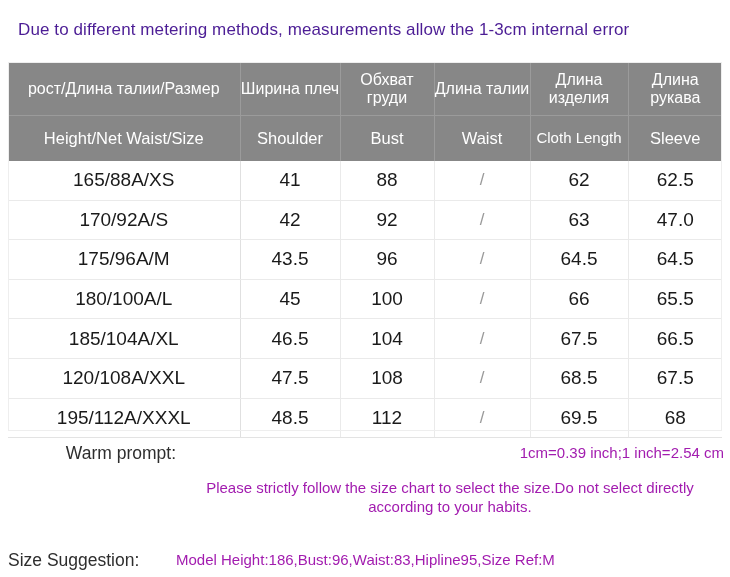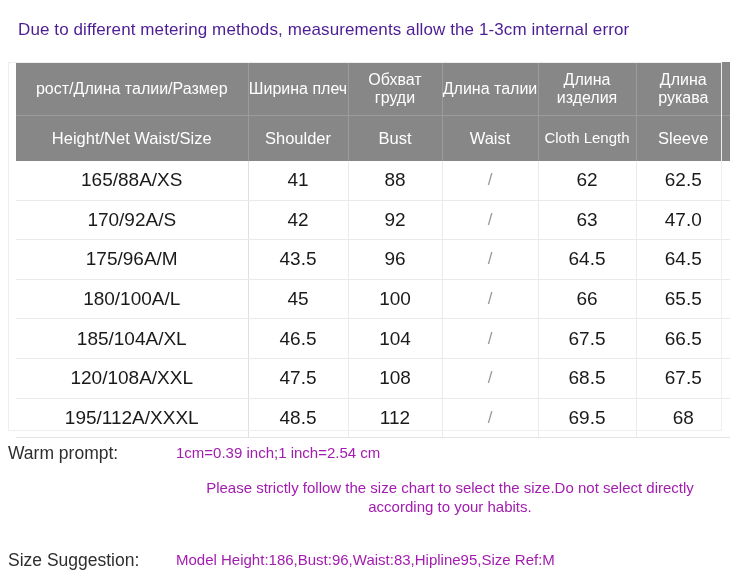--- a/index.html
+++ b/index.html
@@ -23,21 +23,21 @@
     top: 20px;
     font-size: 17px;
     color: #4c1d95;
     white-space: nowrap;
     letter-spacing: 0.1px;
   }
 
   
   .size-table {
     position: absolute;
-    left: 16px;
+    left: 8px;
     top: 62px;
     width: 714px;
     border-collapse: collapse;
     table-layout: fixed;
     border-radius: 29px;
   }
   .size-table th,
   .size-table td {
     padding: 0;
     margin: 0;
@@ -123,21 +123,21 @@
     font-size: 17.5px;
     color: #2e2e2e;
     white-space: nowrap;
   }
   .note-value {
     flex: 1 1 auto;
     font-size: 15px;
     color: #a21caf;
     line-height: 1.28;
   }
-  .note-row.warm { margin-bottom: 4px; }
+  .note-row.warm { margin-bottom: 4px; text-align: right; }
   .note-row.detail { margin-top: 14px; text-align: center; }
   .note-row.detail .note-label { visibility: hidden; }
   .note-row.suggestion { margin-top: 34px; }
   .note-row.suggestion .note-value { white-space: nowrap; }
 </style>
 </head>
 <body>
 
 <div class="title-note">Due to different metering methods, measurements allow the 1-3cm internal error</div>
 

